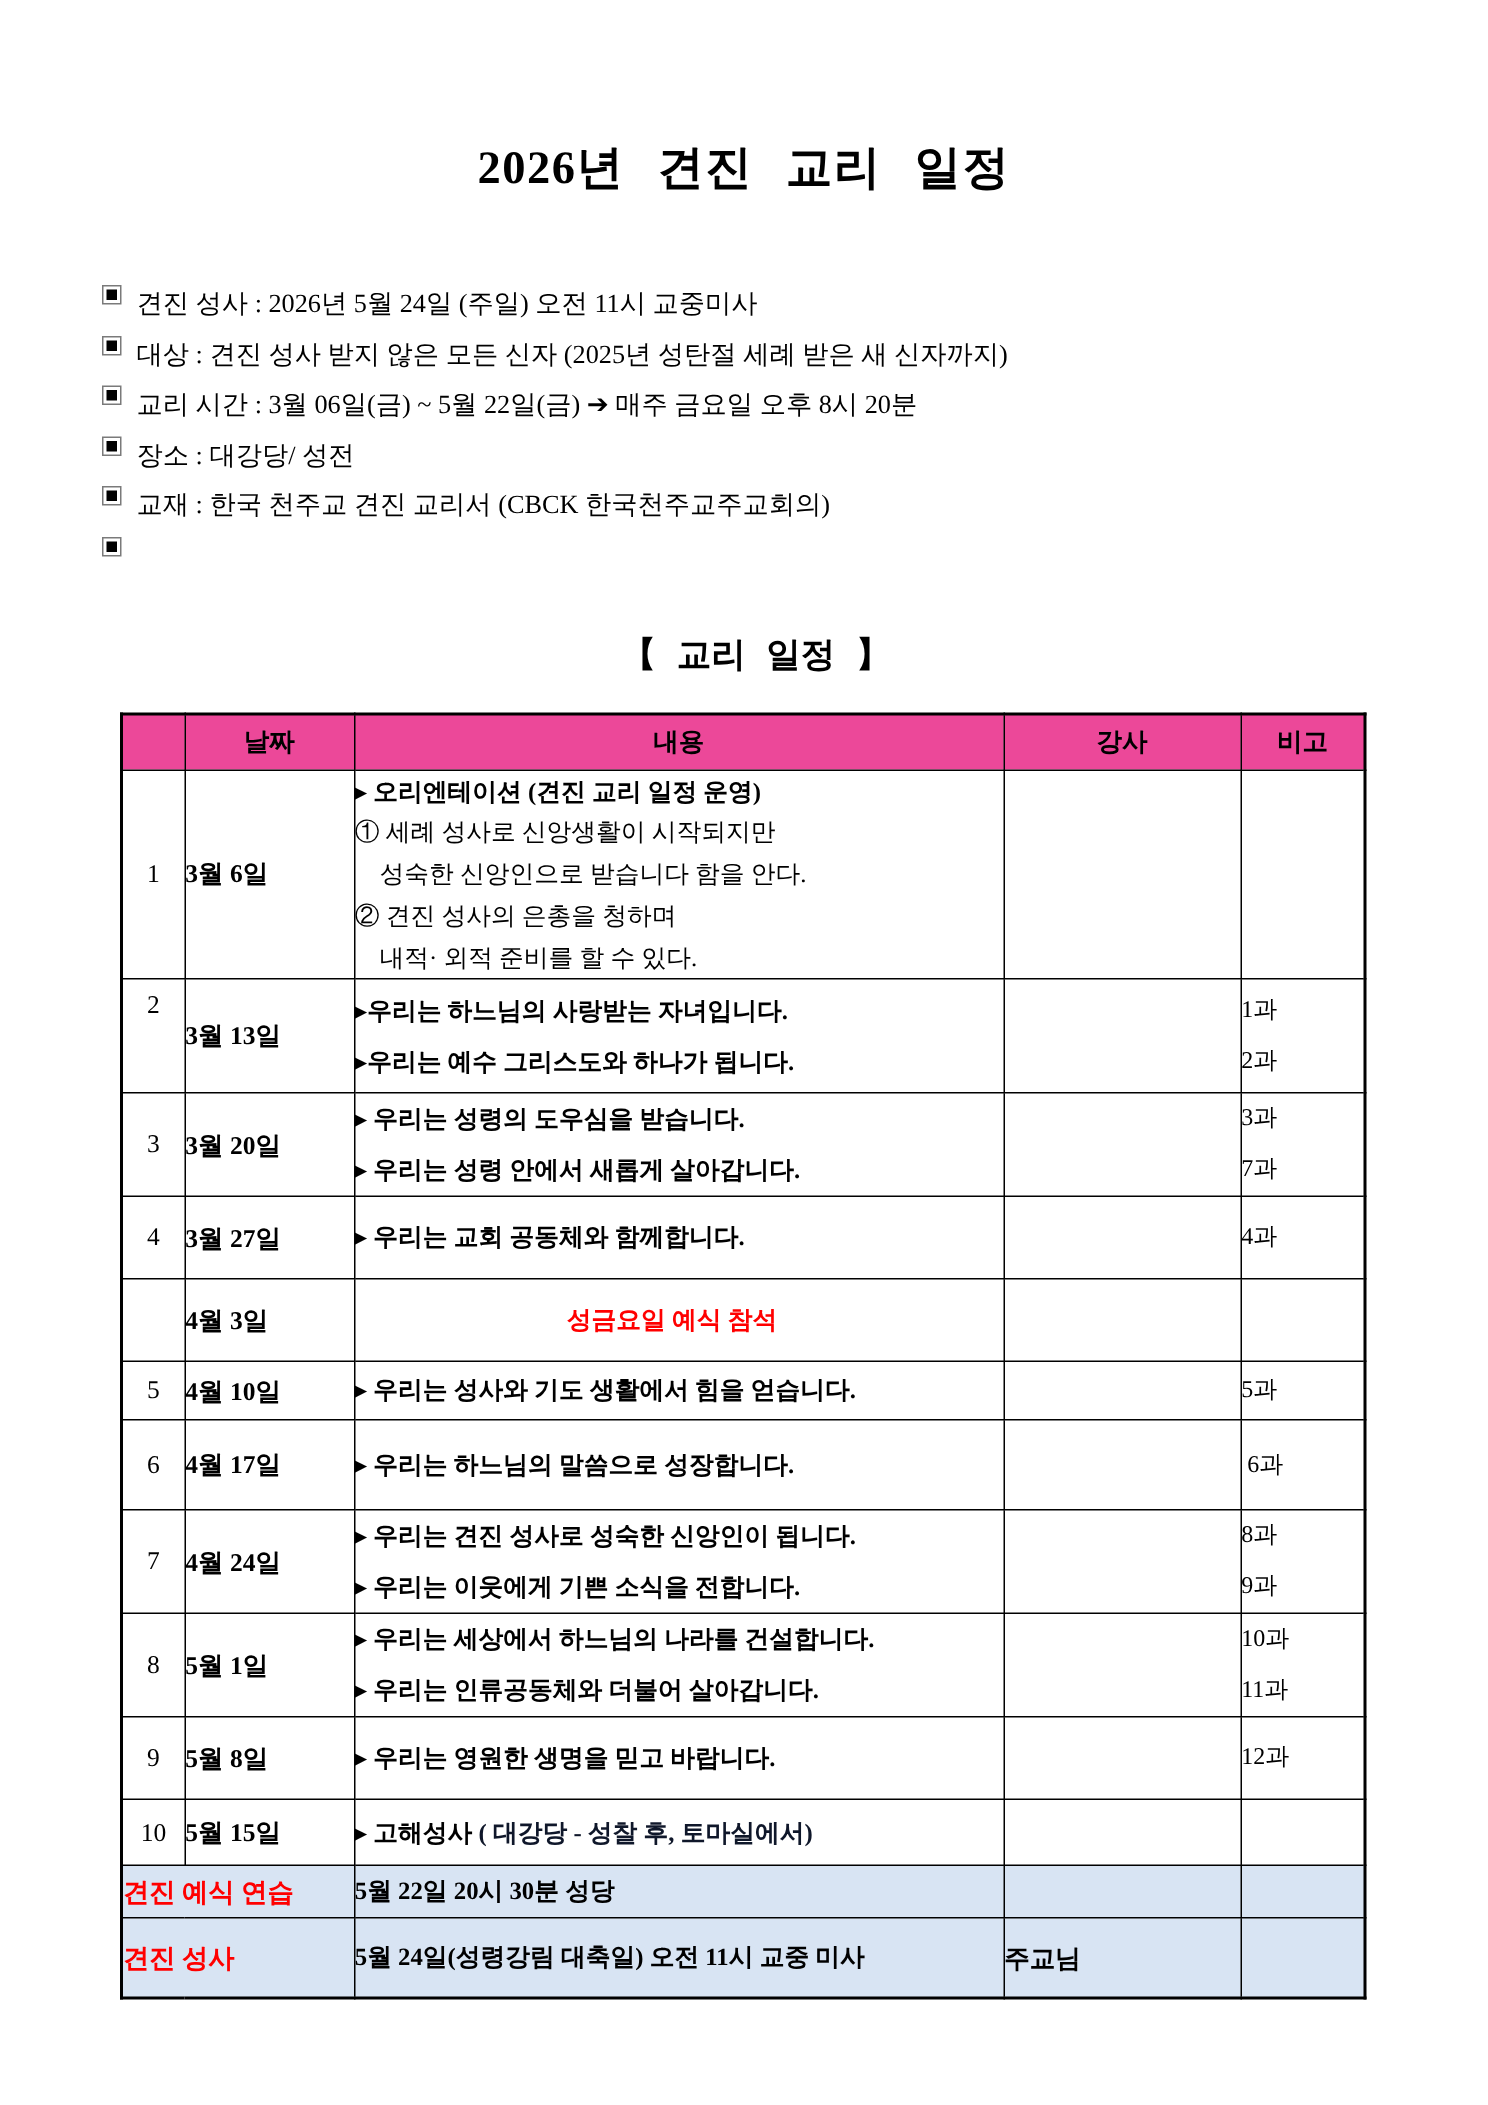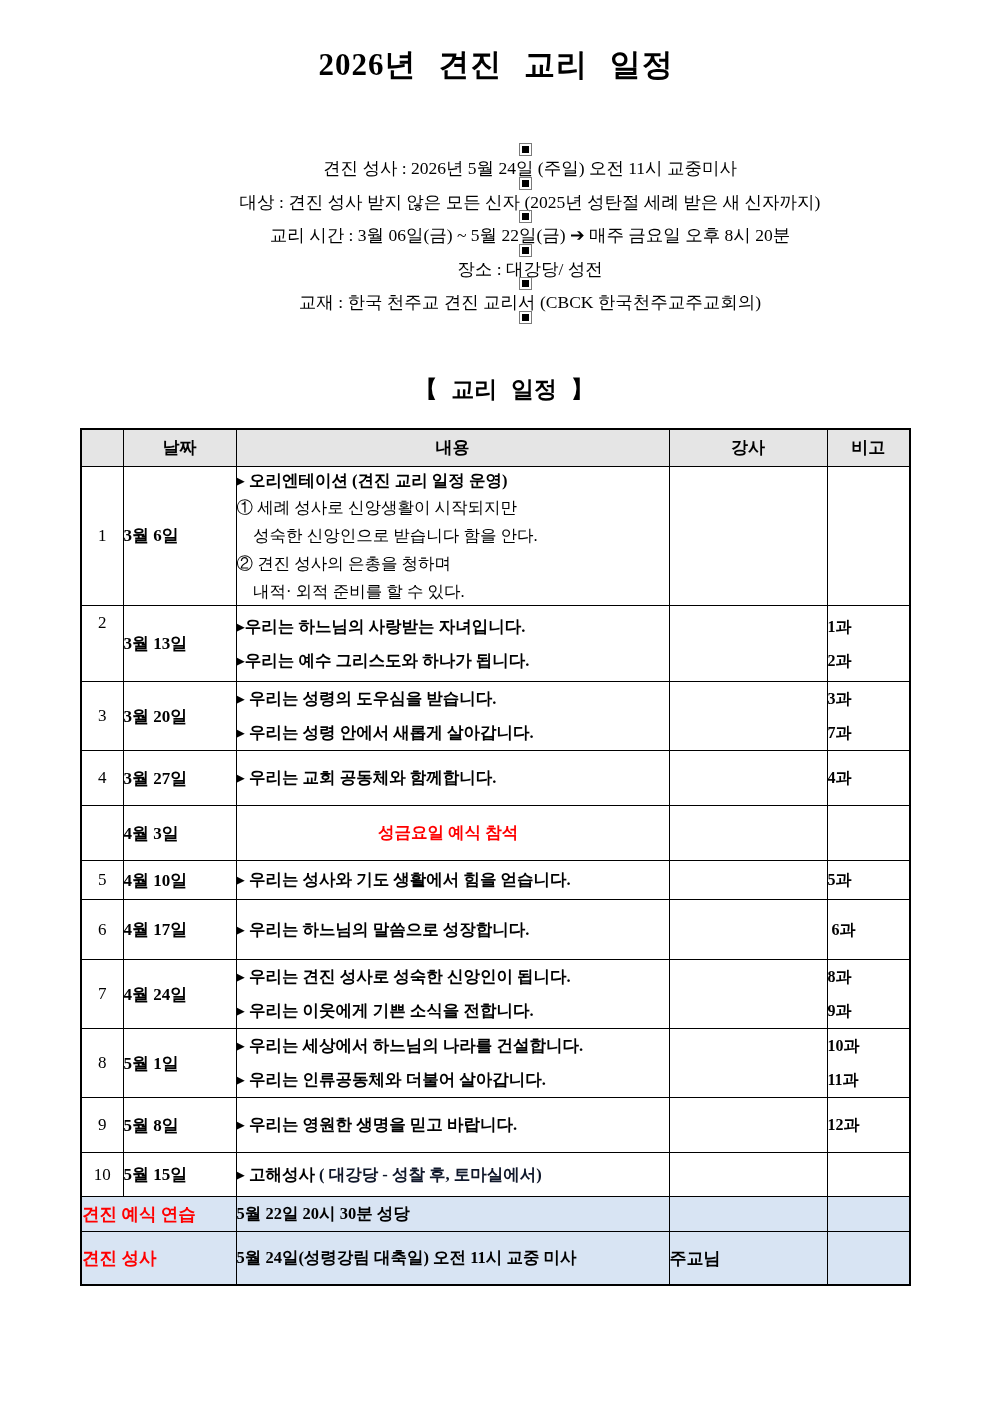--- a/index.html
+++ b/index.html
@@ -4,47 +4,47 @@
 <style>
   * { box-sizing: border-box; }
   html, body { margin: 0; padding: 0; }
   body {
     width: 992px; height: 1403px; background: #ffffff; color: #000;
     font-family: "Liberation Serif", "DejaVu Serif", serif;
   }
   .page { position: relative; width: 992px; height: 1403px; overflow: hidden; }
 
   .doc-title {
-    margin: 0; padding-top: 44px; text-align: center;
+    margin: 0; padding-top: 91px; text-align: center;
     font-size: 31px; font-weight: 700; letter-spacing: 1px; word-spacing: 13px;
   }
 
   .info-list { list-style: none; margin: 57px 0 0 68px; padding: 0; }
-  .info-item { display: flex; align-items: center; height: 33.5px; font-size: 17.5px; flex-direction: column; }
+  .info-item { display: flex; align-items: flex-start; height: 33.5px; font-size: 17.5px; }
   .sq-bullet {
     flex: 0 0 auto; width: 13px; height: 13px; border: 1px solid #7a7a7a;
     display: inline-flex; align-items: center; justify-content: center; margin-right: 10px;
   }
   .sq-bullet-inner { width: 7px; height: 7px; background: #000; }
 
   .section-heading {
     margin: 30px 0 0 16px; text-align: center;
     font-size: 23px; font-weight: 700; word-spacing: 8px;
   }
 
   table.schedule {
     border-collapse: collapse; table-layout: fixed;
     width: 829px; margin: 23px 0 0 80px;
     border: 2px solid #000;
   }
   .schedule th, .schedule td { border: 1px solid #000; padding: 0; vertical-align: middle; }
   .schedule thead th {
     height: 37px; font-size: 17px; font-weight: 700; text-align: center;
   }
-  .head-bg { background: #e5e5e5; }
+  .head-bg { background: #ec4899; }
 
   
   tbody tr:nth-child(1)  { height: 139px; }
   tbody tr:nth-child(2)  { height: 76px; }
   tbody tr:nth-child(3)  { height: 69px; }
   tbody tr:nth-child(4)  { height: 55px; }
   tbody tr:nth-child(5)  { height: 55px; padding-left: 21px; }
   tbody tr:nth-child(6)  { height: 39px; }
   tbody tr:nth-child(7)  { height: 60px; }
   tbody tr:nth-child(8)  { height: 68px; }
@@ -55,21 +55,21 @@
   tbody tr:nth-child(13) { height: 53px; }
 
   .cell-num { text-align: center; font-size: 17px; }
   tbody tr:nth-child(2) .cell-num { vertical-align: top; padding-top: 7px; }
   .cell-date { font-weight: 700; font-size: 17px; padding-left: 11px; }
   .cell-content { font-size: 16.5px; padding-left: 9px; }
   .cell-content .line { line-height: 34px; white-space: pre; }
   tbody tr:nth-child(1) .cell-content .line { line-height: 27.8px; }
   .line.center { text-align: center; padding-right: 9px; }
   .cell-lect { font-weight: 700; font-size: 17px; padding-left: 13px; }
-  .cell-note { font-weight: 700; font-size: 16px; padding-left: 9px; }
+  .cell-note { font-weight: 400; font-size: 16px; padding-left: 9px; }
   .cell-note .line { line-height: 34px; white-space: pre; }
   .seg-bold { font-weight: 700; }
 
   .footer-row td { background: #d8e4f3; }
   .footer-label { font-weight: 700; font-size: 17.5px; padding-left: 11px; }
   .footer-row .cell-content .line { font-weight: 700; }
 </style>
 </head>
 <body>
 

